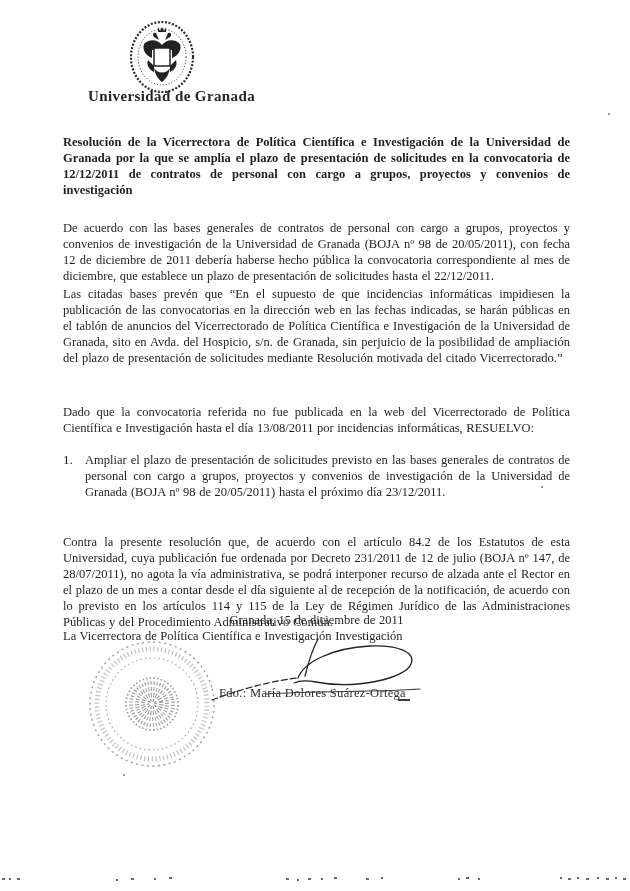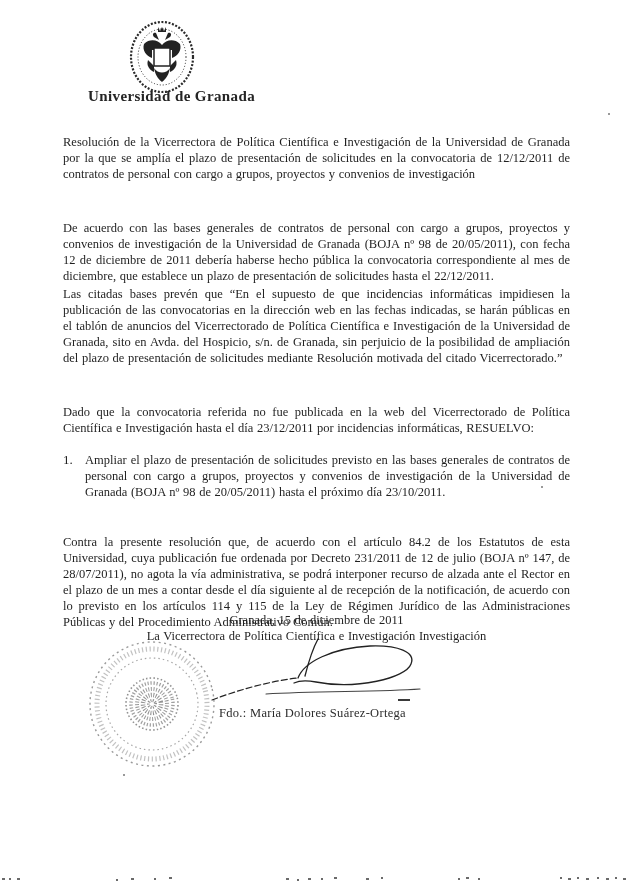--- a/index.html
+++ b/index.html
@@ -21,40 +21,40 @@
     font-weight: 600;
   }
 
   
   .block {
     position: absolute; left: 63px; width: 507px;
     font-size: 12.5px; line-height: 16px;
     text-align: justify;
     word-spacing: .5px;
   }
-  .title-block { top: 134px; font-weight: normal; }
+  .title-block { top: 134px; font-weight: bold; }
   .p1 { top: 220px; }
   .p2 { top: 286px; }
   .p3 { top: 404px; }
   .item-block { top: 452px; display: flex; }
   .item-number { width: 22px; flex: 0 0 22px; font-size: 13px; }
   .item-text { flex: 1; text-align: justify; line-height: 16px; }
   .closing { top: 534px; }
   .date-line { top: 612px; text-align: center; }
-  .role-line { top: 628px; text-align: center; }
+  .role-line { top: 628px; text-align: left; }
 
   
   .stamp {
     position: absolute; left: 86px; top: 638px; width: 132px; height: 132px;
     opacity: .8; transform: rotate(-14deg);
   }
   .signature-svg { position: absolute; left: 208px; top: 634px; width: 220px; height: 82px; }
   .fdo {
     position: absolute; left: 219px; top: 686px;
-    font-size: 12.5px; color: #2b2b2b; letter-spacing: .3px; margin-top: 20px;
+    font-size: 12.5px; color: #2b2b2b; letter-spacing: .3px;
   }
   .fdo-underscore {
     position: absolute; left: 398px; top: 699px; width: 12px; height: 1.5px;
     background: #3a3a3a;
   }
 
   
   .dash { position: absolute; background: #6a6a6a; }
   .speck { position: absolute; background: #777; border-radius: 50%; }
 </style>
@@ -76,25 +76,25 @@
       <path d="M48,40 C50,46 46,50 42,52 L42,46 Z" fill="#222"></path>
       <path d="M26,48 C30,54 38,54 42,48 C40,58 36,60 34,62 C32,60 28,58 26,48 Z" fill="#222"></path>
     </svg>
   </div>
   <div class="univ-name">Universidad de Granada</div>
 
   <div class="block title-block">Resolución de la Vicerrectora de Política Científica e Investigación de la Universidad de Granada por la que se amplía el plazo de presentación de solicitudes en la convocatoria de 12/12/2011 de contratos de personal con cargo a grupos, proyectos y convenios de investigación</div>
 
   <div class="block p1">De acuerdo con las bases generales de contratos de personal con cargo a grupos, proyectos y convenios de investigación de la Universidad de Granada (BOJA nº 98 de 20/05/2011),  con fecha 12 de diciembre de 2011 debería haberse hecho pública la convocatoria  correspondiente al mes de diciembre, que establece un plazo de presentación de solicitudes hasta el 22/12/2011.</div>
   <div class="block p2">Las citadas bases prevén que  “En el supuesto de que incidencias informáticas impidiesen la publicación de las convocatorias en la dirección web en las fechas indicadas, se harán públicas en el tablón de anuncios del Vicerrectorado de Política Científica e Investigación de la Universidad de Granada, sito en Avda. del Hospicio, s/n. de Granada, sin perjuicio de la posibilidad de ampliación del plazo de presentación de solicitudes mediante Resolución motivada del citado Vicerrectorado.”</div>
-  <div class="block p3">Dado que la convocatoria referida no fue publicada en la web del Vicerrectorado de Política Científica e Investigación hasta el día 23/12/2011 por incidencias informáticas, RESUELVO:</div>
+  <div class="block p3">Dado que la convocatoria referida no fue publicada en la web del Vicerrectorado de Política Científica e Investigación hasta el día 13/08/2011 por incidencias informáticas, RESUELVO:</div>
 
   <div class="block item-block">
     <div class="item-number">1.</div>
-    <div class="item-text">Ampliar el plazo de presentación de solicitudes previsto en las bases generales de contratos de personal con cargo a grupos, proyectos y convenios de investigación de la Universidad de Granada (BOJA nº 98 de 20/05/2011) hasta el próximo día 23/10/2011.</div>
+    <div class="item-text">Ampliar el plazo de presentación de solicitudes previsto en las bases generales de contratos de personal con cargo a grupos, proyectos y convenios de investigación de la Universidad de Granada (BOJA nº 98 de 20/05/2011) hasta el próximo día 23/12/2011.</div>
   </div>
 
   <div class="block closing">Contra la presente resolución que, de acuerdo con el artículo  84.2 de los Estatutos de esta Universidad, cuya publicación fue ordenada por Decreto 231/2011 de 12 de julio (BOJA  nº 147, de 28/07/2011),  no agota la vía administrativa, se podrá interponer recurso de alzada ante el Rector en el plazo de un mes a contar desde el día siguiente al de recepción de la notificación, de acuerdo con lo previsto en los artículos 114 y 115 de la Ley de Régimen Jurídico de las Administraciones Públicas y del Procedimiento Administrativo Común.</div>
 
   <div class="block date-line">Granada, 15 de diciembre de 2011</div>
   <div class="block role-line">La Vicerrectora de Política Científica e Investigación Investigación</div>
 
   <div class="stamp">
     <svg viewBox="0 0 132 132" width="132" height="132" xmlns="http://www.w3.org/2000/svg">
       <g fill="none" stroke="#555">

